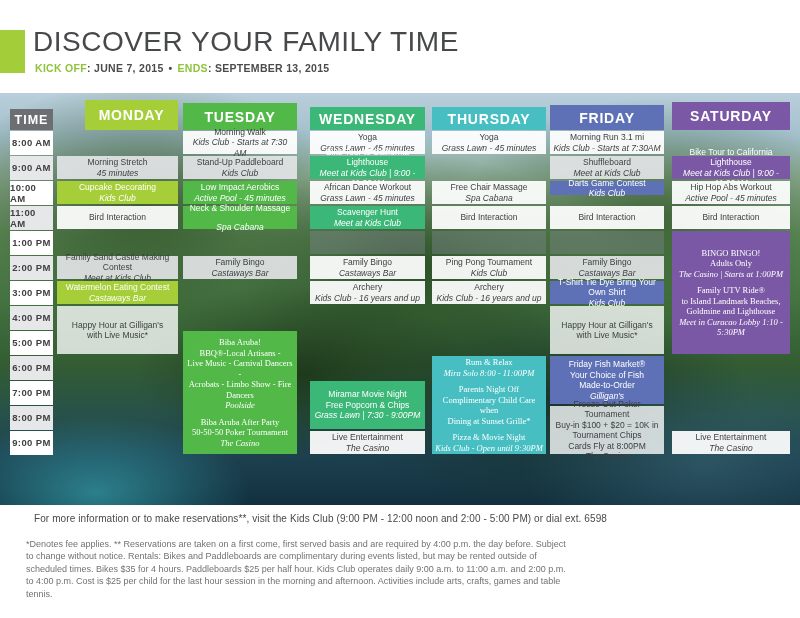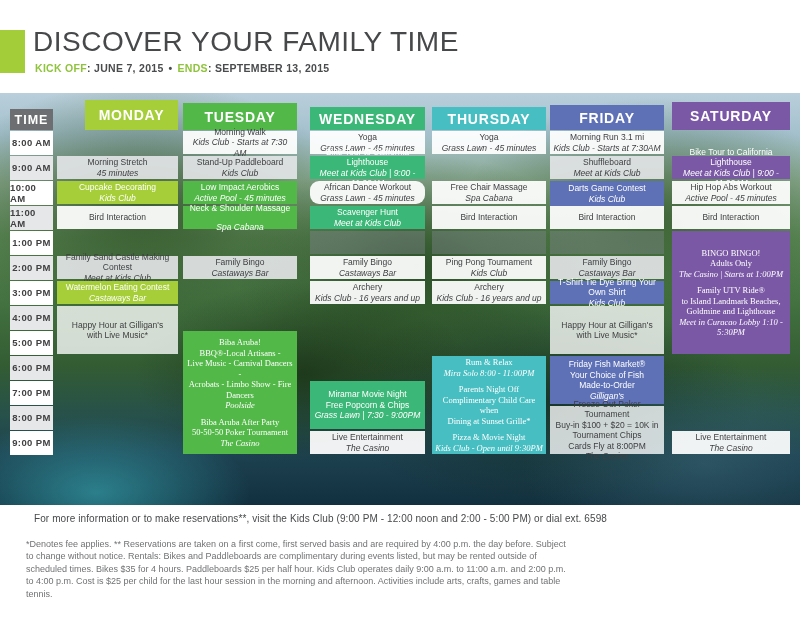--- a/index.html
+++ b/index.html
@@ -147,21 +147,21 @@
       <div class="col" style="left: 300px; width: 115px;">
         <div class="col-header" style="top: 7px; height: 23px; background: rgb(59, 183, 120);">WEDNESDAY</div>
         <div class="cell v-white" style="top: 31px; height: 23px;">
           <span class="ln">Yoga</span>
           <span class="ln em">Grass Lawn - 45 minutes</span>
         </div>
         <div class="cell v-accent" style="top: 56px; height: 23px; background: rgb(59, 183, 120);">
           <span class="ln">Bike Tour to California Lighthouse</span>
           <span class="ln em">Meet at Kids Club | 9:00 - 11:00AM</span>
         </div>
-        <div class="cell v-white" style="top: 81px; height: 23px; border-radius: 9px;">
+        <div class="cell v-white" style="top: 81px; height: 23px;">
           <span class="ln">African Dance Workout</span>
           <span class="ln em">Grass Lawn - 45 minutes</span>
         </div>
         <div class="cell v-accent" style="top: 106px; height: 23px; background: rgb(59, 183, 120);">
           <span class="ln">Scavenger Hunt</span>
           <span class="ln em">Meet at Kids Club</span>
         </div>
         <div class="cell v-band" style="top: 131px; height: 23px;"></div>
         <div class="cell v-white" style="top: 156px; height: 23px;">
           <span class="ln">Family Bingo</span>
@@ -218,21 +218,21 @@
       <div class="col" style="left: 540px; width: 114px;">
         <div class="col-header" style="top: 5px; height: 25px; background: rgb(94, 113, 182);">FRIDAY</div>
         <div class="cell v-white" style="top: 31px; height: 23px;">
           <span class="ln">Morning Run 3.1 mi</span>
           <span class="ln em">Kids Club - Starts at 7:30AM</span>
         </div>
         <div class="cell v-gray" style="top: 56px; height: 23px;">
           <span class="ln">Shuffleboard</span>
           <span class="ln em">Meet at Kids Club</span>
         </div>
-        <div class="cell v-accent" style="top: 81px; height: 25px; background: rgb(94, 113, 182);">
+        <div class="cell v-accent" style="top: 81px; height: 14px; background: rgb(94, 113, 182);">
           <span class="ln">Darts Game Contest</span>
           <span class="ln em">Kids Club</span>
         </div>
         <div class="cell v-white" style="top: 106px; height: 23px;">
           <span class="ln">Bird Interaction</span>
         </div>
         <div class="cell v-band" style="top: 131px; height: 23px;"></div>
         <div class="cell v-gray" style="top: 156px; height: 23px;">
           <span class="ln">Family Bingo</span>
           <span class="ln em">Castaways Bar</span>

